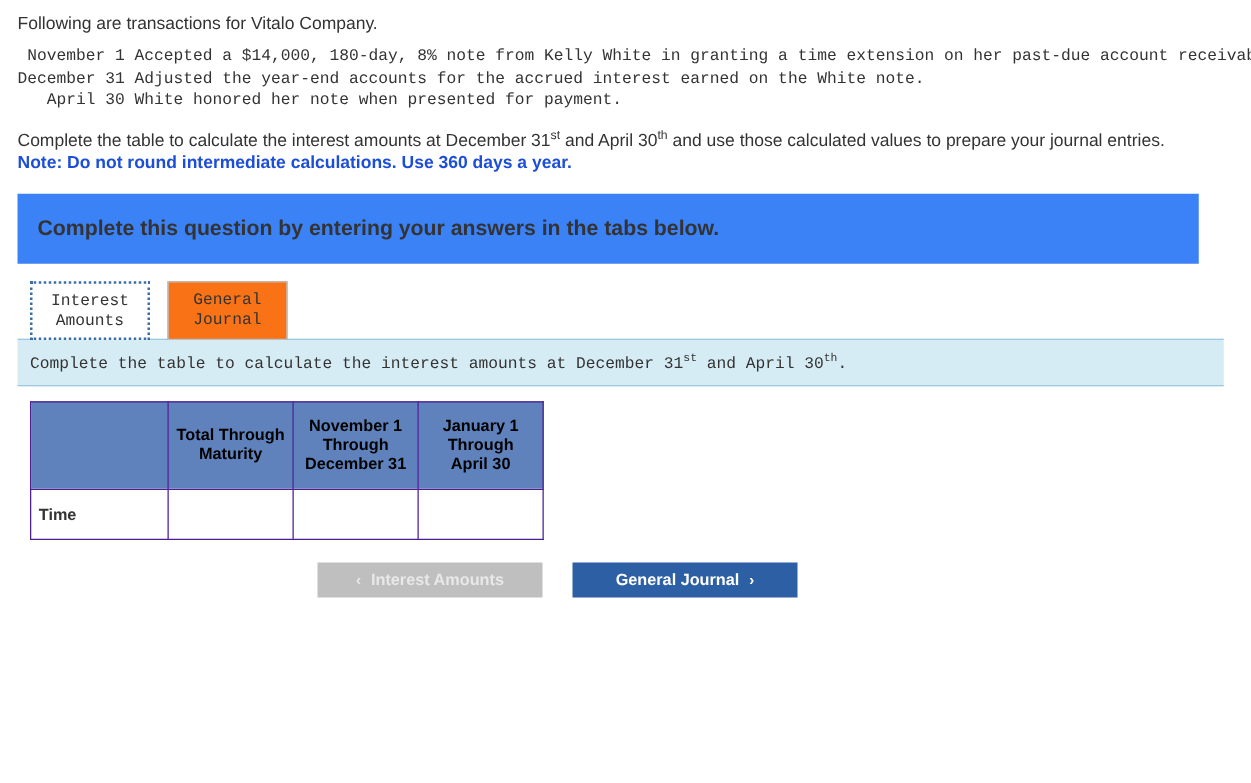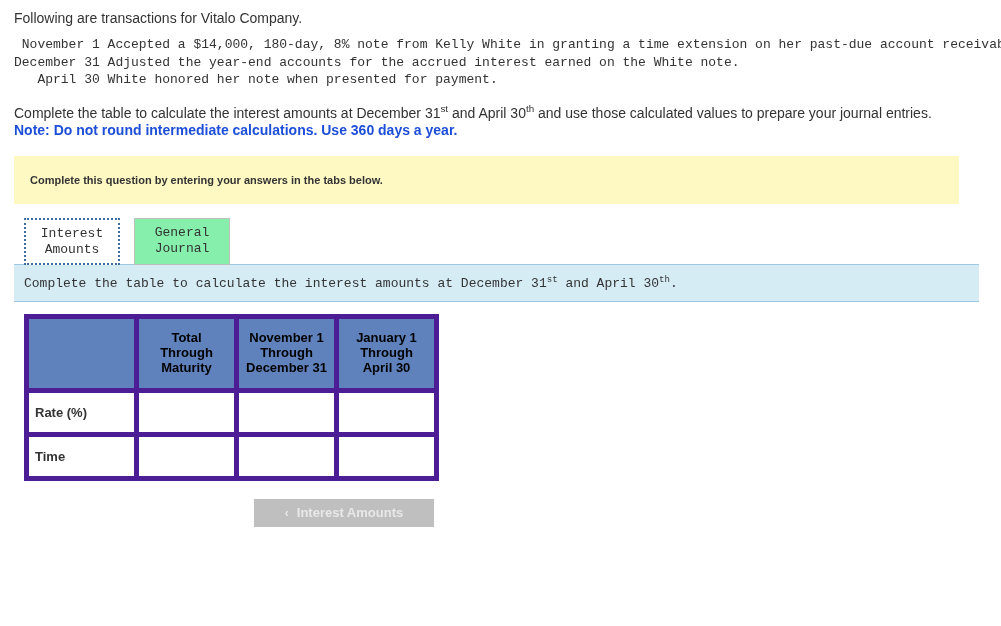--- a/index.html
+++ b/index.html
@@ -16,43 +16,43 @@
     font-family: "Courier New", monospace;
     font-size: 13px;
     white-space: pre;
     line-height: 1.35;
     margin-bottom: 14px;
   }
   .instr { margin-bottom: 2px; }
   .note-red { color: #1d4ed8; font-weight: bold; margin-bottom: 18px; }
   sup { font-size: 0.7em; }
   .panel {
-    background: #fef9c3;
+    background: #3b82f6;
     padding: 18px 16px;
     font-weight: bold;
-    font-size: 11px;
+    font-size: 17px;
     margin-bottom: 14px;
     width: 945px;
     box-sizing: border-box;
   }
   .tabs-row {
     display: flex;
     gap: 14px;
     margin-top: 14px;
     margin-left: 10px;
   }
   .tab {
     font-family: "Courier New", monospace;
     font-size: 13px;
     text-align: center;
     padding: 6px 0;
     width: 96px;
     line-height: 1.2;
     border: 1px solid #bfbfbf;
-    background: #86efac;
+    background: #f97316;
     cursor: pointer;
     box-sizing: border-box;
   }
   .tab.active {
     border: 2px dotted #3a6ea5;
     background: #fff;
   }
   .sub-instr {
     font-family: "Courier New", monospace;
     font-size: 13px;
@@ -64,21 +64,21 @@
     margin-left:0;
     box-sizing: border-box;
     margin-top: -1px;
   }
   table.calc {
     border-collapse: collapse;
     margin-top: 12px;
     margin-left: 10px;
   }
   table.calc th, table.calc td {
-    border: 5px solid #4c1d95;
+    border: 1px solid #4c1d95;
     font-size: 13px;
     padding: 12px 6px;
     height: 20px;
     box-sizing: border-box;
     margin-top: 17px;
   }
   table.calc th {
     background: #5f82bd;
     color: #000;
     font-weight: bold;
@@ -167,32 +167,30 @@
       <span>Through</span><br>
       <span>December 31</span>
     </th>
     <th style="width:100px">
       <span>January 1</span><br>
       <span>Through</span><br>
       <span>April 30</span>
     </th>
   </tr>
   <tr>
-    <td class="label">Rate (%)</td>
-    <td class="cell"></td>
-    <td class="cell"></td>
-    <td class="cell"></td>
-  </tr>
-  <tr>
     <td class="label">Time</td>
     <td class="cell"></td>
     <td class="cell"></td>
     <td class="cell"></td>
   </tr>
 </tbody>
   </table>
 
 <div class="nav-row">
   <button class="nav-btn disabled">
     <span class="chev">‹</span>
     <span>Interest Amounts</span>
   </button>
+  <button class="nav-btn primary">
+    <span>General Journal</span>
+    <span class="chev">›</span>
+  </button>
 </div>
 
 </body></html>

